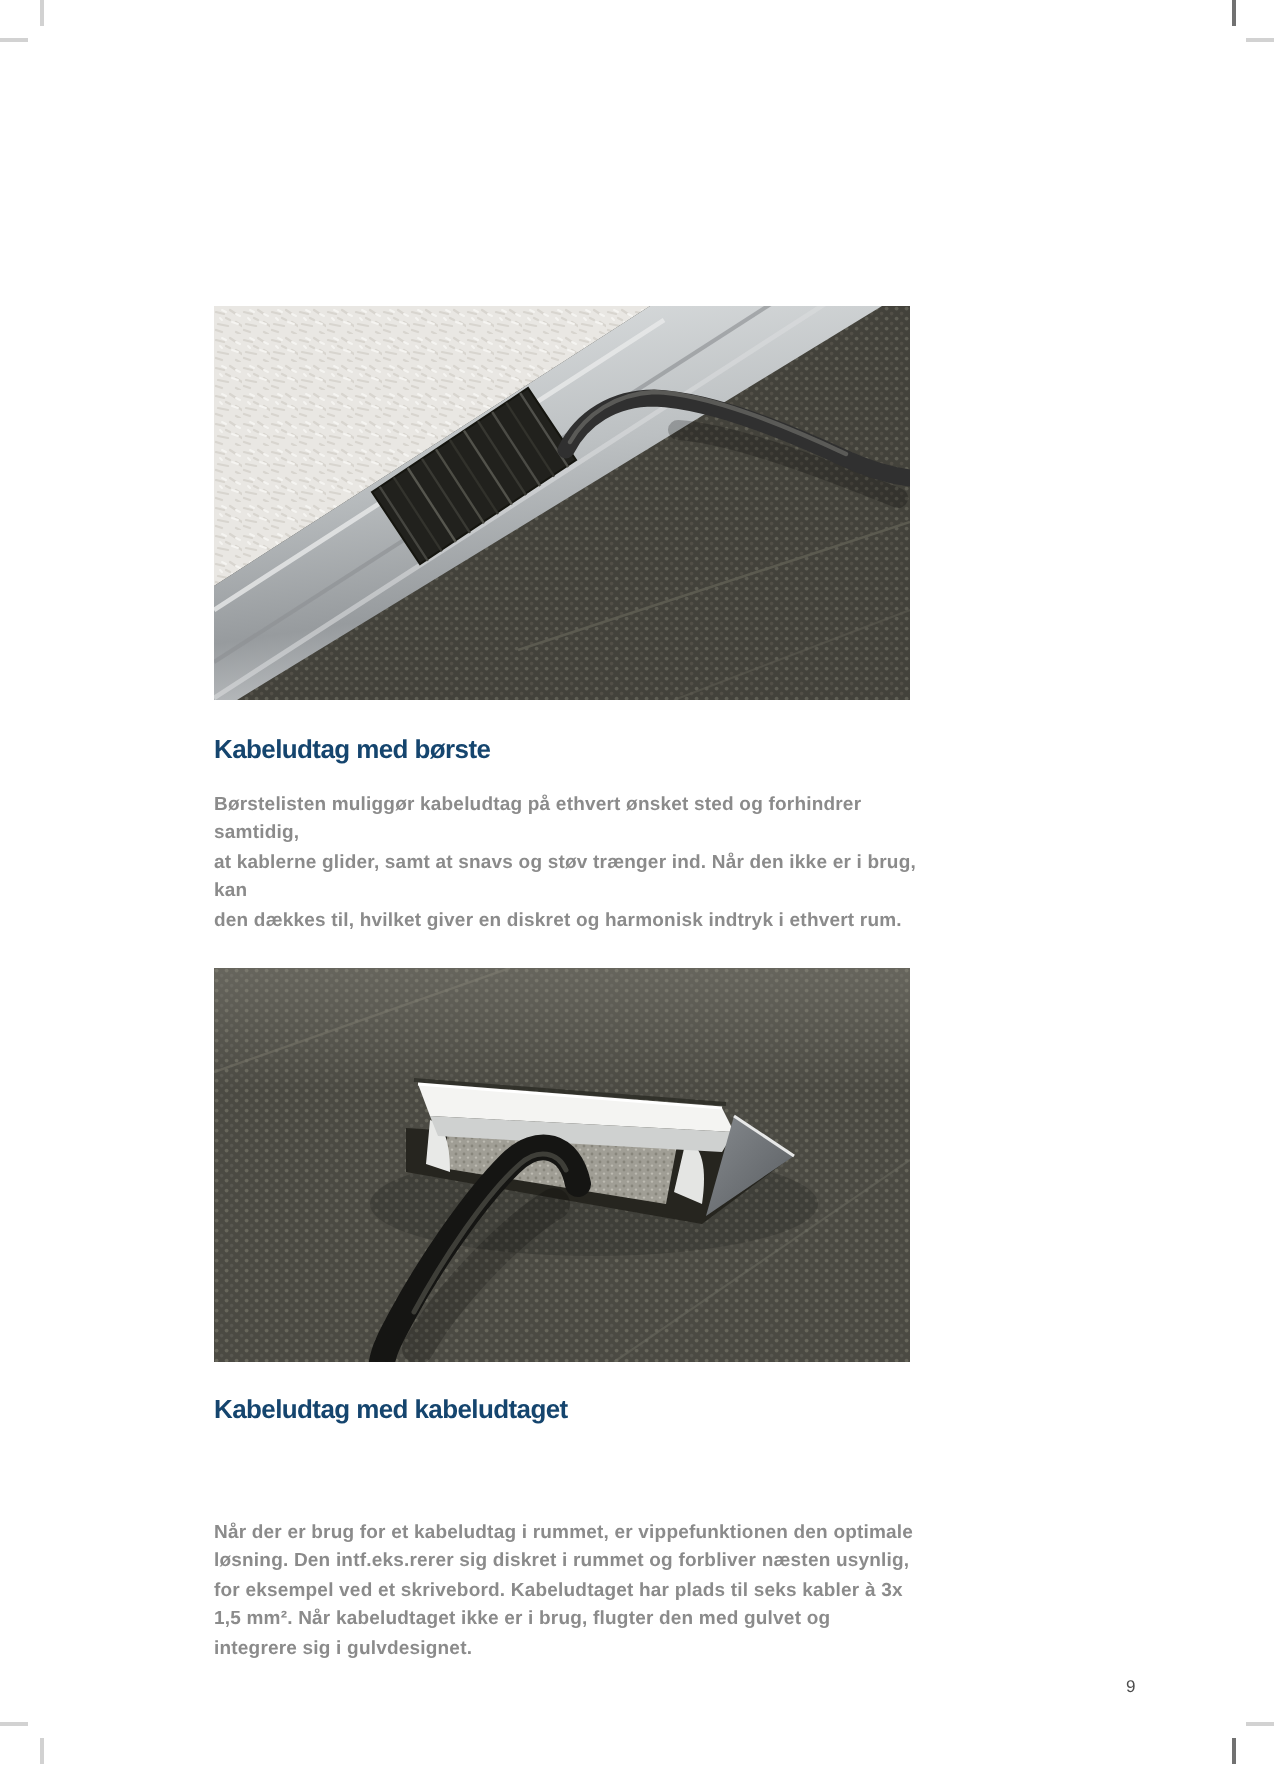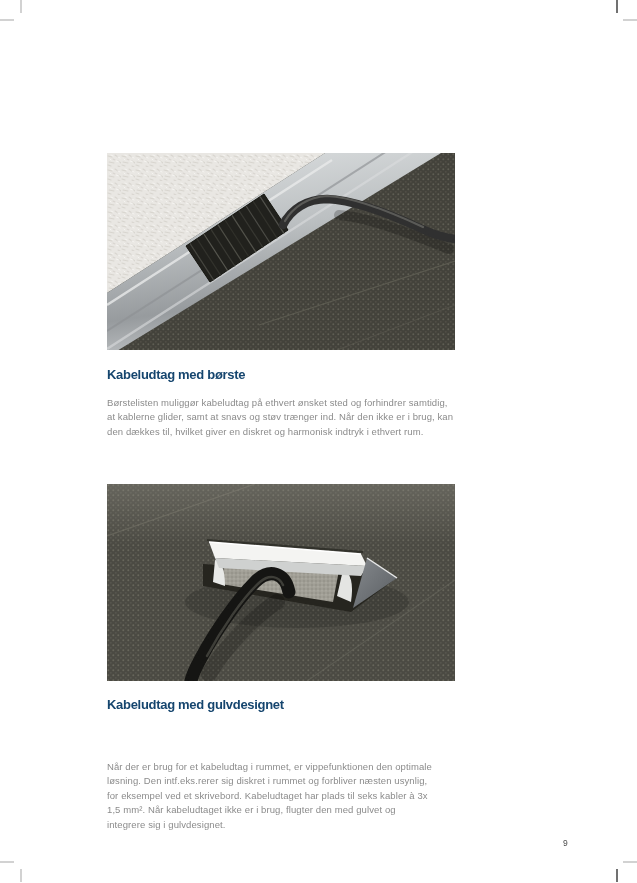--- a/index.html
+++ b/index.html
@@ -18,21 +18,21 @@
     margin:0; overflow:hidden; background:#45443d;
   }
   .heading {
     position:absolute; left:107px; margin:0;
     font-weight:bold; font-size:13px; line-height:18px;
     letter-spacing:-0.3px; color:#15456e;
   }
   .bodytext {
     position:absolute; left:107px; width:356px; margin:0;
     font-size:9.5px; line-height:14.4px; letter-spacing:0.1px;
-    color:#8b8b8b; white-space:pre-line;
+    color:#8b8b8b; white-space:pre-line;font-weight:bold;
   }
   .pagenum {
     position:absolute; left:563px; top:838px;
     font-size:8.5px; color:#4c4c4c;
   }
 </style>
 </head>
 <body>
 
 <div class="crop v" style="left:20px;  top:0;"></div>
@@ -149,20 +149,20 @@
     <polygon points="260,74 290,94 246,124" fill="url(#ramp)"></polygon>
     <path d="M260 74 L290 94" stroke="#e8e9e9" stroke-width="1.5" fill="none"></path>
 
     <path d="M170 118 C150 130 118 162 102 190" stroke="#000000" stroke-width="16" opacity="0.2" fill="none" stroke-linecap="round"></path>
 
     <path d="M182 108 C178 88 162 84 148 98 C130 116 108 148 94 174 C88 185 85 191 84 197" fill="none" stroke="#151513" stroke-width="13" stroke-linecap="round"></path>
     <path d="M176 101 C172 92 162 90 153 98 C136 113 114 146 100 172" fill="none" stroke="#454540" stroke-width="2.5" opacity="0.85" stroke-linecap="round"></path>
   </svg>
 </figure>
 
-<h2 class="heading" style="top:696px;">Kabeludtag med gulvdesignet</h2>
+<h2 class="heading" style="top:696px;">Kabeludtag med kabeludtaget</h2>
 <p class="bodytext" style="top:760px;">Når der er brug for et kabeludtag i rummet, er vippefunktionen den optimale
 løsning. Den intf.eks.rerer sig diskret i rummet og forbliver næsten usynlig,
 for eksempel ved et skrivebord. Kabeludtaget har plads til seks kabler à 3x
 1,5 mm². Når kabeludtaget ikke er i brug, flugter den med gulvet og
 integrere sig i gulvdesignet.</p>
 
 <div class="pagenum">9</div>
 
 </body></html>

